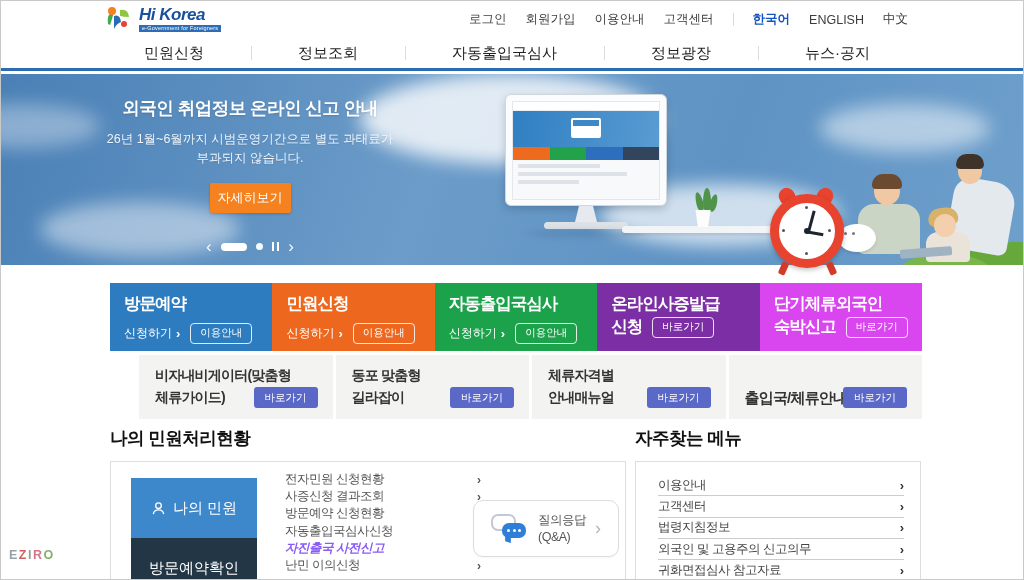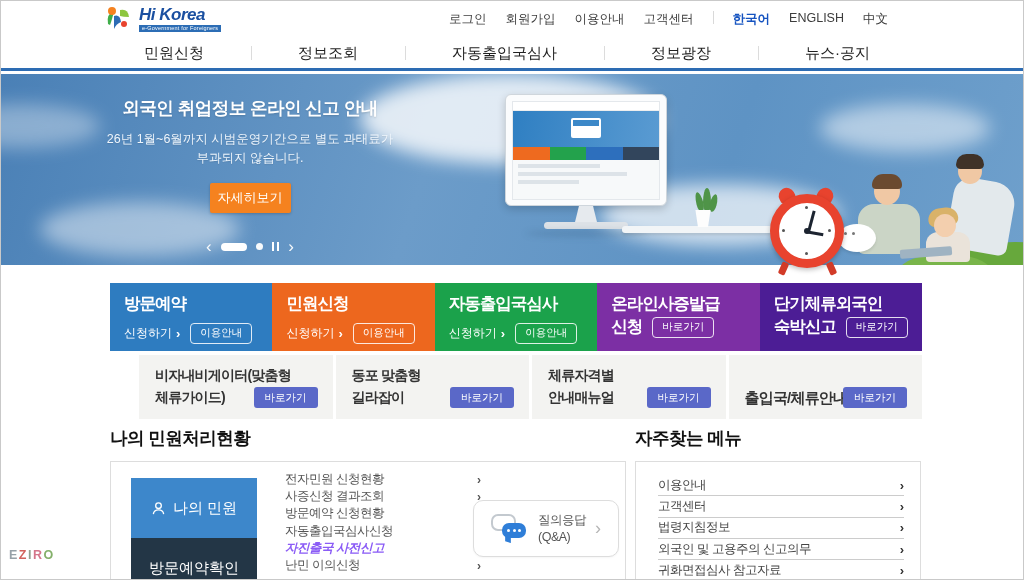--- a/index.html
+++ b/index.html
@@ -6,21 +6,21 @@
   html,body { width:1024px; height:580px; overflow:hidden; }
   body { font-family:"Liberation Sans", sans-serif; background:#fff; position:relative; }
   .frame { position:absolute; inset:0; border:1px solid #c9c9c9; pointer-events:none; z-index:99; }
 
   
   .topbar { position:absolute; top:0; left:0; width:1024px; height:38px; background:#fff; }
   .logo { position:absolute; left:102px; top:4px; display:flex; align-items:center; gap:5px; }
   .logo-text { line-height:1; }
   .logo-title { font-size:17px; font-weight:bold; font-style:italic; color:#1a4fa0; letter-spacing:-0.5px; }
   .logo-sub { font-size:5.5px; color:#fff; background:#2c6db5; padding:1px 3px; margin-top:2px; letter-spacing:0.2px; }
-  .util { position:absolute; right:136px; top:11px; display:flex; gap:19px; font-size:12.5px; color:#3c3c3c; }
+  .util { position:absolute; right:116px; top:11px; display:flex; align-items:center; gap:19px; font-size:12.5px; color:#3c3c3c; }
   .util span { cursor:pointer; }
   .util-sep { width:1px; height:13px; background:#d9d9d9; }
   .lang-active { color:#1553c0; font-weight:bold; }
 
   
   .nav { position:absolute; top:38px; left:0; width:1024px; height:33px; background:#fff; border-bottom:3px solid #2d6cb3; }
   .nav-inner { position:absolute; left:118px; right:128px; top:0; height:30px; display:flex; align-items:center; justify-content:space-between; }
   .nav-item { font-size:15px; color:#222; font-weight:500; cursor:pointer; padding:0 26px; }
   .nav-sep { width:1px; height:14px; background:#dcdcdc; }
 
@@ -100,21 +100,21 @@
   .hand-h { position:absolute; left:27px; top:13px; width:3px; height:16px; background:#1c2430; transform-origin:50% 100%; transform:rotate(100deg); }
   .hand-m { position:absolute; left:27.5px; top:7px; width:2.5px; height:22px; background:#1c2430; transform-origin:50% 100%; transform:rotate(15deg); }
   .cdot { position:absolute; left:25px; top:25px; width:6px; height:6px; border-radius:50%; background:#1c2430; }
   .leg { position:absolute; width:7px; height:13px; background:#d23b28; border-radius:2px; }
   .legL { left:14px; top:76px; transform:rotate(24deg); }
   .legR { left:62px; top:76px; transform:rotate(-24deg); }
 
   
   .tiles1 { position:absolute; left:110px; top:283px; width:812px; height:68px; display:flex; }
   .qt { flex:1; color:#fff; padding:11px 0 0 14px; cursor:pointer; position:relative; }
-  .qt-0{background:#2e7cc0}.qt-1{background:#ed671e}.qt-2{background:#1ba24b}.qt-3{background:#7c2fa4}.qt-4{background:#4c1d95}
+  .qt-0{background:#2e7cc0}.qt-1{background:#ed671e}.qt-2{background:#1ba24b}.qt-3{background:#7c2fa4}.qt-4{background:#d946ef}
   .qt-title { font-size:16.5px; font-weight:bold; letter-spacing:-1px; line-height:1.2; white-space:nowrap; }
   .qt-row { margin-top:9px; display:flex; align-items:center; gap:10px; }
   .qt-action { font-size:12px; display:flex; align-items:center; gap:4px; }
   .qt-action .chev { font-size:13px; font-weight:bold; }
   .qt-badge { font-size:10.5px; border:1px solid rgba(255,255,255,.85); border-radius:4px; padding:2.5px 9px; cursor:pointer; white-space:nowrap; }
   .qt-row2 { margin-top:3px; display:flex; align-items:center; gap:10px; }
 
   
   .tiles2 { position:absolute; left:110px; top:355px; width:812px; height:64px; display:flex; gap:3px;padding-left:29px; }
   .st { flex:1; background:#f3f3f1; position:relative; padding:10px 14px 0 16px; cursor:pointer; }

